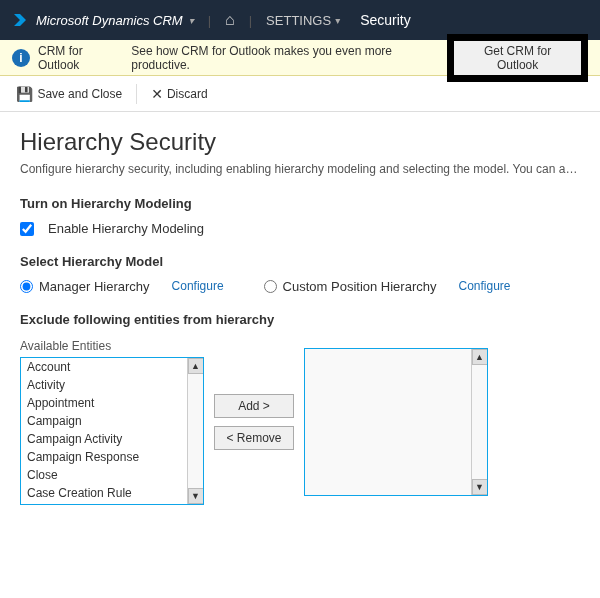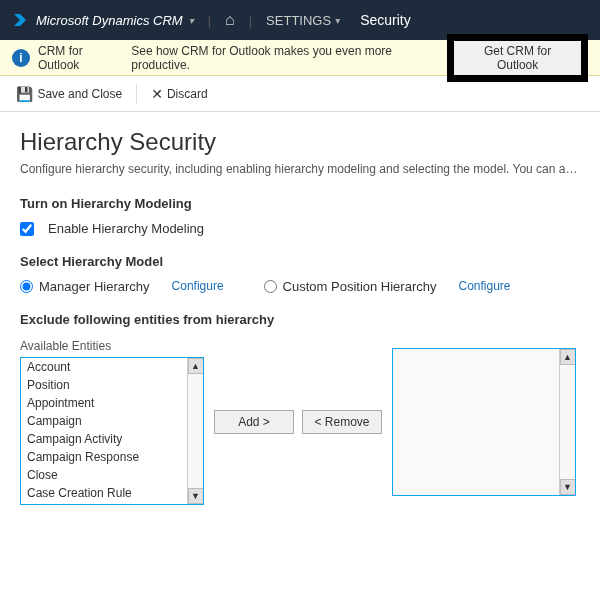--- a/index.html
+++ b/index.html
@@ -278,21 +278,21 @@
       flex-shrink: 0;
     }
     .scrollbar-track {
       flex: 1;
       width: 100%;
       background: #f8f8f8;
     }
 
     .entity-actions {
       display: flex;
-      flex-direction: row;
+      flex-direction: column;
       gap: 8px;
       align-items: center;
     }
     .action-btn {
       width: 80px;
       padding: 4px 8px;
       font-size: 12px;
       background: #f0f0f0;
       border: 1px solid #aaa;
       cursor: pointer;
@@ -383,21 +383,21 @@
 
   <div class="section">
     <div class="entities-section-title">Exclude following entities from hierarchy</div>
     <div class="entities-layout">
 
       <div class="entity-list-container">
         <div class="entity-list-label">Available Entities</div>
         <div class="entity-listbox" style="padding-right:16px;">
           <ul>
           <li>Account</li>
-              <li>Position</li>
+              <li>Activity</li>
               <li>Appointment</li>
               <li>Campaign</li>
               <li>Campaign Activity</li>
               <li>Campaign Response</li>
               <li>Close</li>
               <li>Case Creation Rule</li>
               <li>Case Resolution</li>
             </ul>
           <div class="scrollbar-indicator">
             <div class="scrollbar-up">▲</div>

